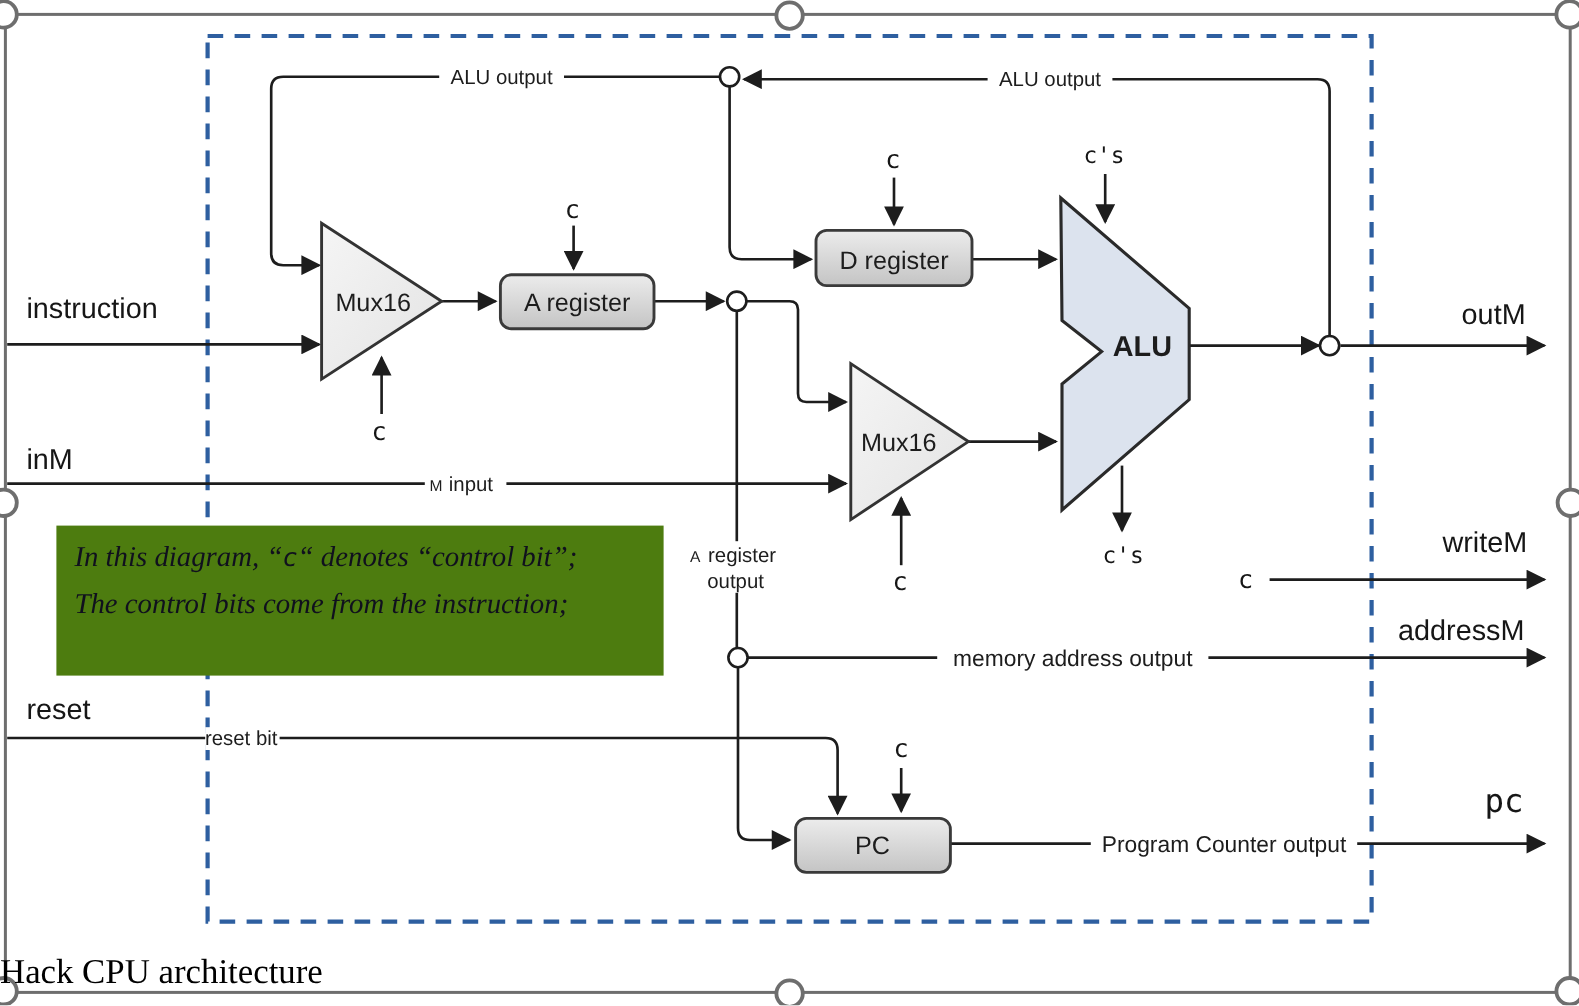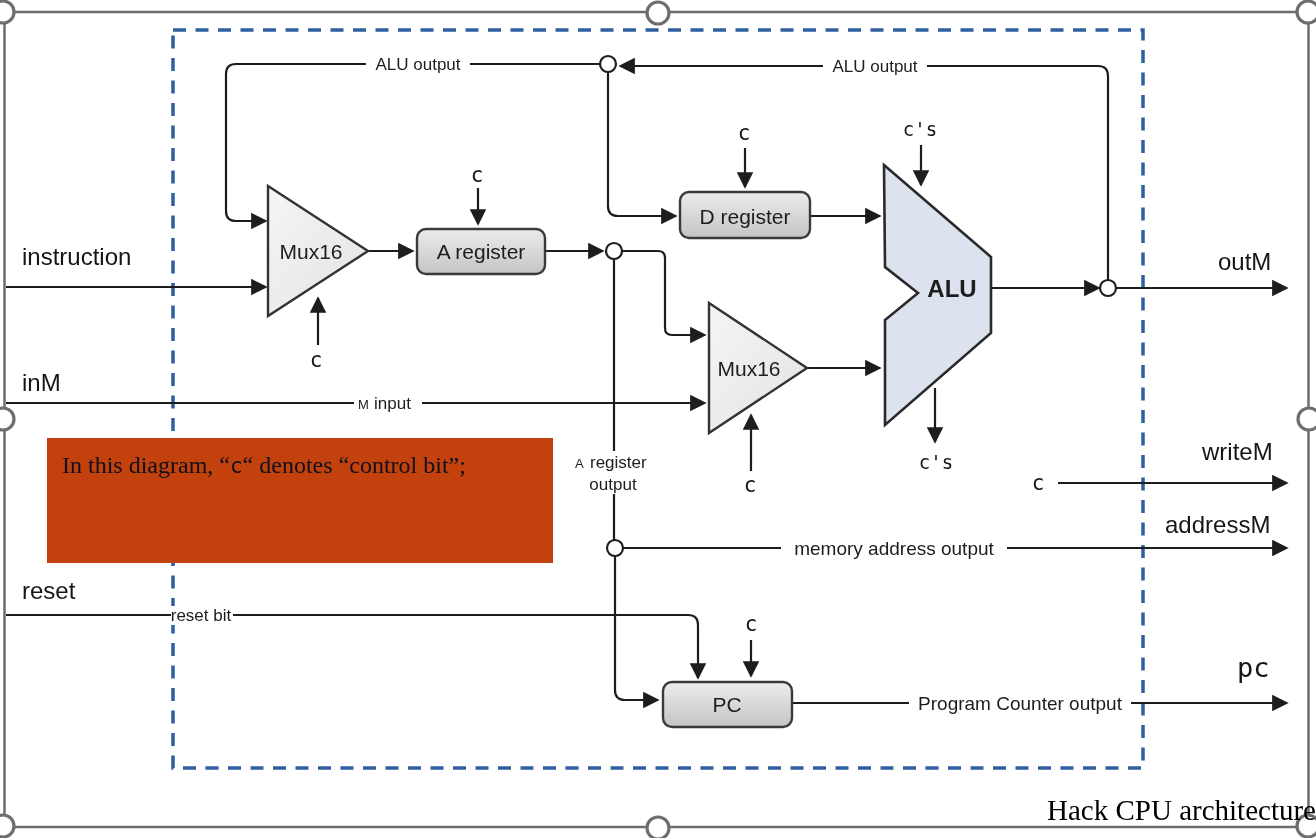--- a/index.html
+++ b/index.html
@@ -13,21 +13,21 @@
   .comp-label{font-size:21px;fill:#1d1d1d;}
   .mono{font-family:"DejaVu Sans Mono",monospace;}
   .c-label{font-family:"DejaVu Sans Mono",monospace;font-size:21px;fill:#161616;}
   .cs-label{font-family:"DejaVu Sans Mono",monospace;font-size:19px;fill:#161616;}
   .wire{stroke:#1d1d1d;stroke-width:2.2;fill:none;}
   .labelbg{fill:#ffffff;}
   #note-box{position:absolute;left:47px;top:438px;width:506px;height:125px;
             box-sizing:border-box;padding:8px 0 0 15px;
             font-family:"Liberation Serif",serif;font-size:24px;line-height:39px;color:#10101e;}
   #note-box .note-c{font-family:"DejaVu Sans Mono",monospace;font-size:21px;}
-  #title-bar{position:absolute;left:0;top:794px;width:1316px;text-align:right;
+  #title-bar{position:absolute;left:0;top:794px;width:1316px;text-align:left;
              font-family:"Liberation Serif",serif;font-size:29px;color:#000;}
 </style>
 </head>
 <body>
 
 <div id="stage">
 
 <svg id="diagram-svg" width="1316" height="838" viewBox="0 0 1316 838">
   <defs>
     <marker id="arr" viewBox="0 0 10 10" refX="9" refY="5" markerWidth="8.5" markerHeight="7.5" orient="auto-start-reverse">
@@ -153,19 +153,20 @@
   <text class="c-label" text-anchor="middle" x="316" y="367">c</text>
   <text class="c-label" text-anchor="middle" x="477" y="182">c</text>
   <text class="c-label" text-anchor="middle" x="744" y="140">c</text>
   <text class="cs-label" text-anchor="middle" x="920" y="136">c's</text>
   <text class="c-label" text-anchor="middle" x="750" y="492">c</text>
   <text class="cs-label" text-anchor="middle" x="936" y="469">c's</text>
   <text class="c-label" text-anchor="middle" x="751" y="631">c</text>
   <text class="c-label" text-anchor="middle" x="1038" y="490">c</text>
 </svg>
 
-<div id="note-box" style="background:#c2410c;">
+<div id="note-box" style="background:#4d7c0f;font-style:italic;">
   <div><span>In this diagram, “</span><span class="note-c">c</span><span>“ denotes “control bit”;</span></div>
+  <div>The control bits come from the instruction;</div>
 </div>
 
 <div id="title-bar">Hack CPU architecture</div>
 
 </div>
 
 </body></html>

